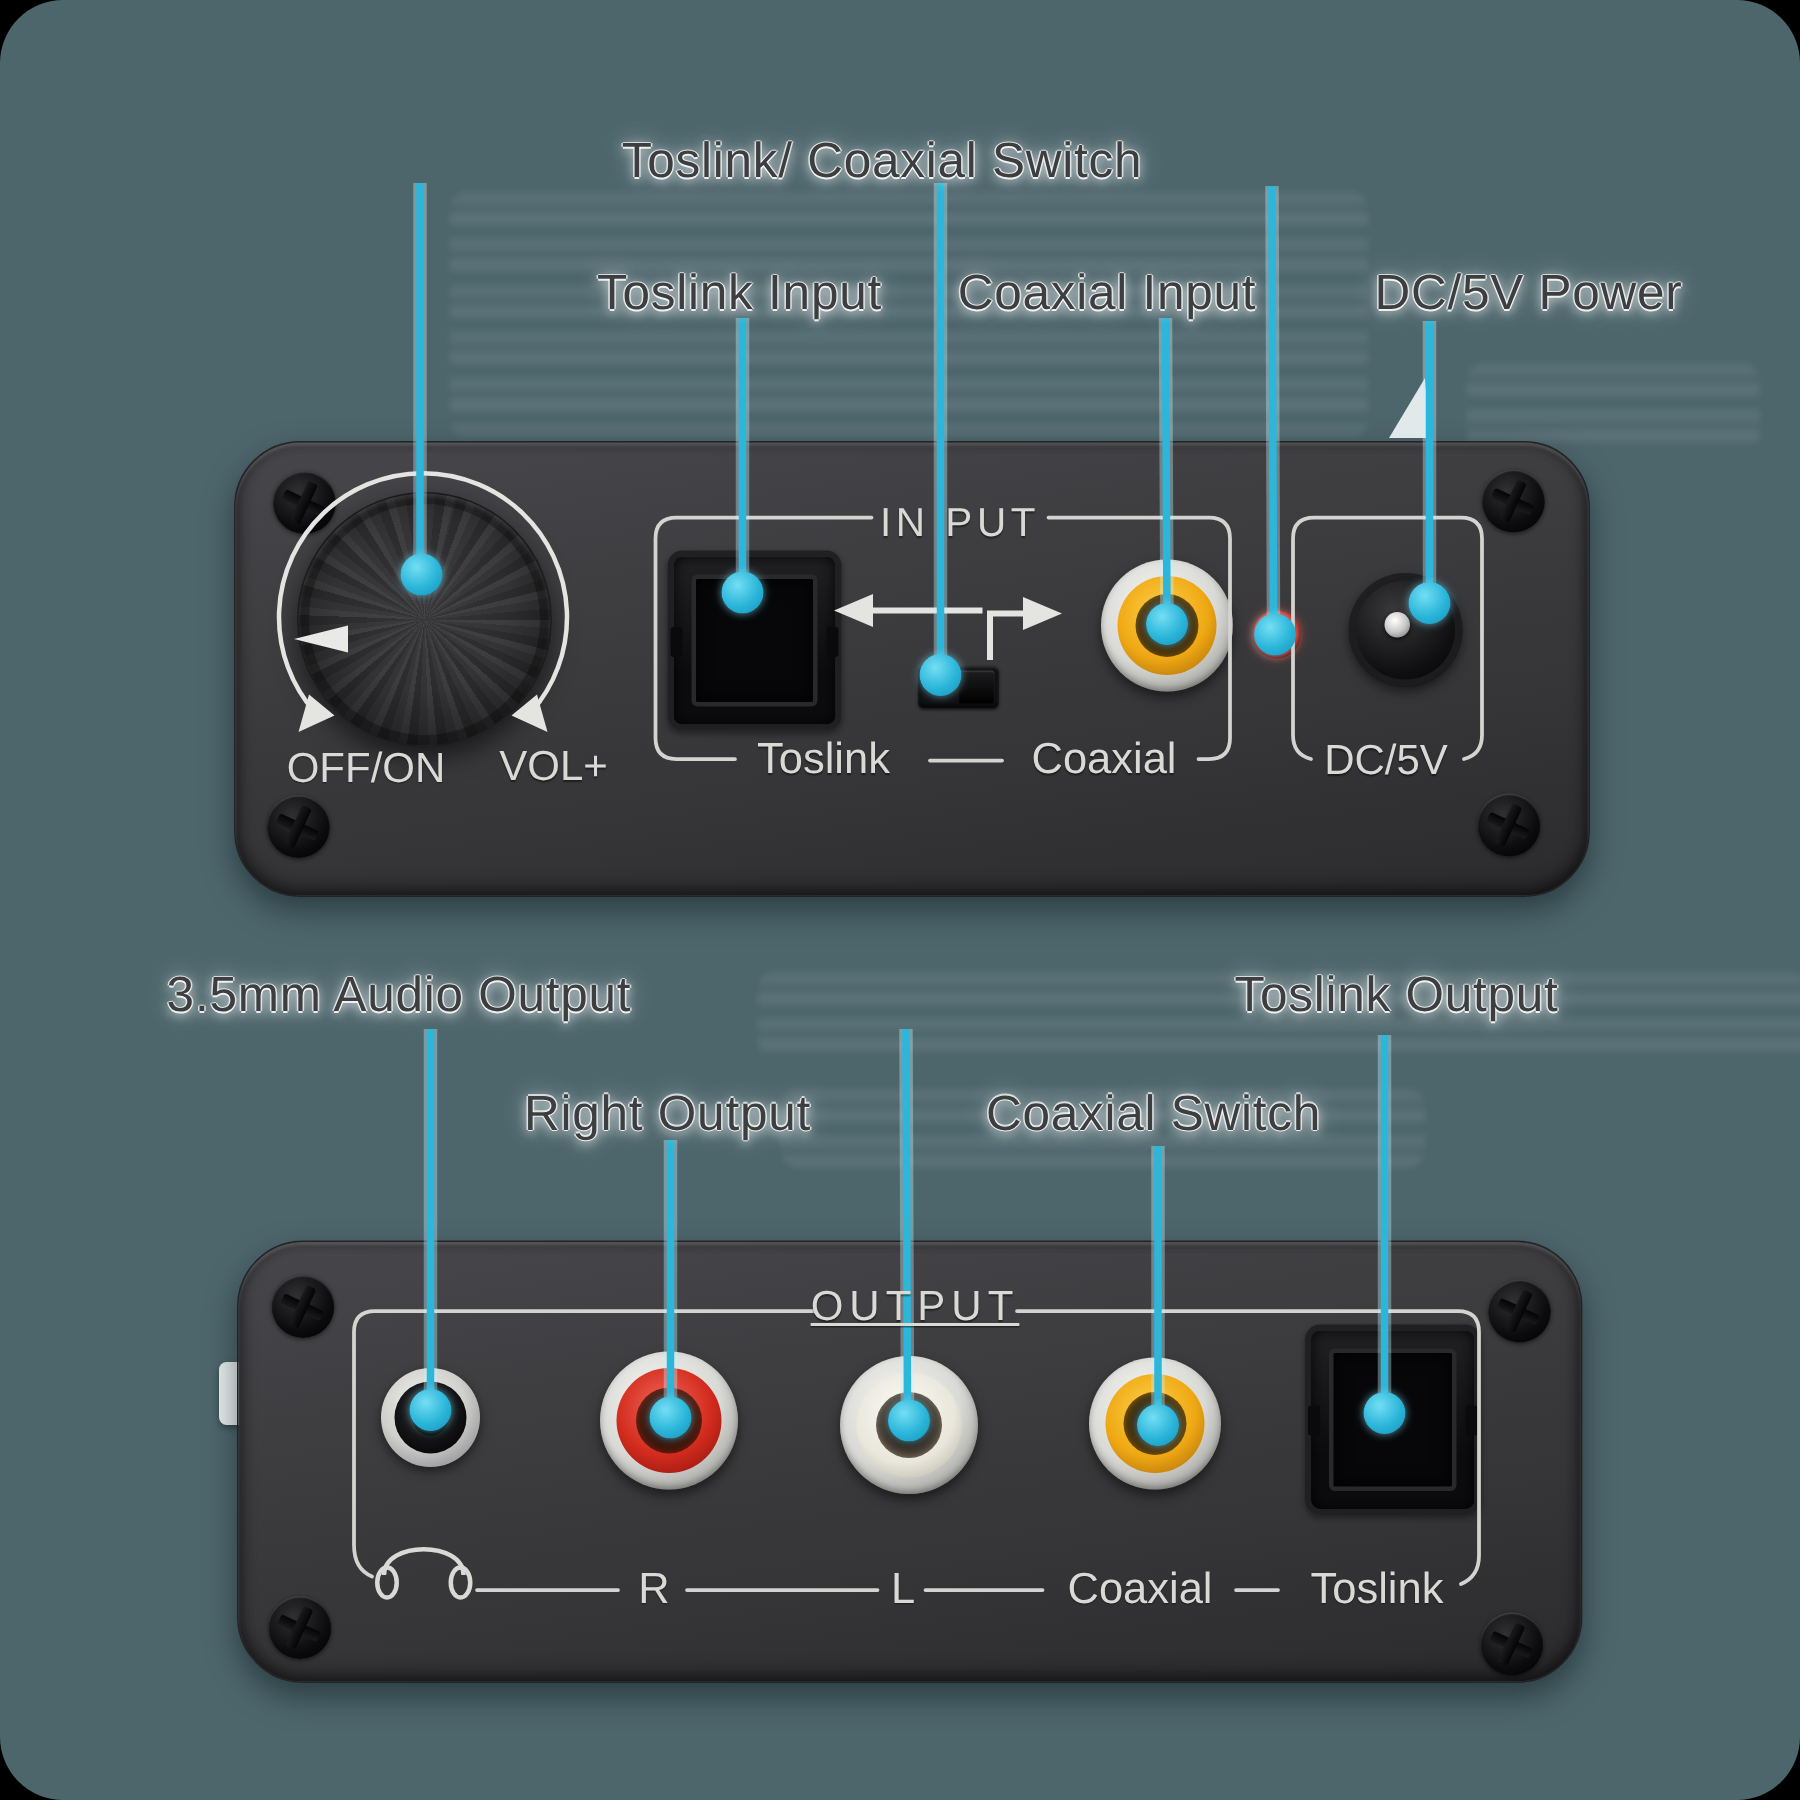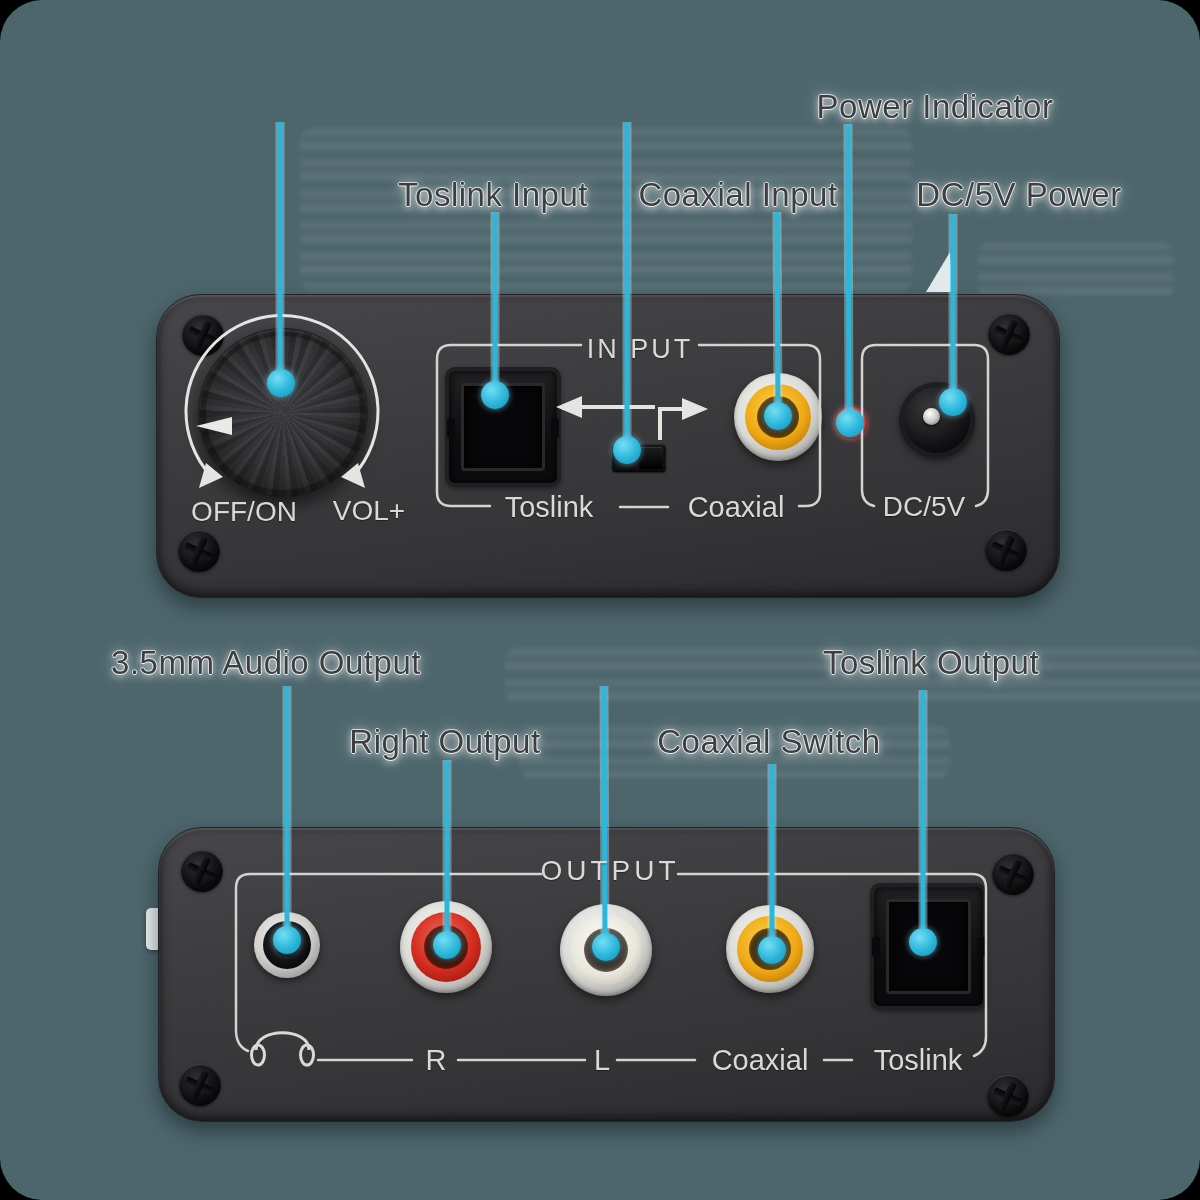--- a/index.html
+++ b/index.html
@@ -290,39 +290,39 @@
     </g>
   </svg>
 
   <span class="ptext" style="left:640px;top:349px;font-size:27px;letter-spacing:3px;">IN PUT</span>
   <span class="ptext" style="left:244px;top:512px;font-size:28px;">OFF/ON</span>
   <span class="ptext" style="left:369px;top:511px;font-size:28px;">VOL+</span>
   <span class="ptext" style="left:549px;top:507px;font-size:29px;">Toslink</span>
   <span class="ptext" style="left:736px;top:507px;font-size:29px;">Coaxial</span>
   <span class="ptext" style="left:924px;top:507px;font-size:28px;">DC/5V</span>
 
-  <span class="ptext" style="left:610px;top:871px;font-size:28px;letter-spacing:4px;">OUTPUT</span>
+  <span class="ptext" style="left:610px;top:871px;font-size:28px;letter-spacing:4px;text-decoration:underline;">OUTPUT</span>
   <span class="ptext" style="left:436px;top:1060px;font-size:29px;">R</span>
   <span class="ptext" style="left:602px;top:1060px;font-size:29px;">L</span>
   <span class="ptext" style="left:760px;top:1060px;font-size:29px;">Coaxial</span>
   <span class="ptext" style="left:918px;top:1060px;font-size:29px;">Toslink</span>
 
   <div class="dot" style="left:281px;top:383px;"></div>
   <div class="dot" style="left:627px;top:450px;"></div>
   <div class="dot" style="left:850px;top:423px;"></div>
   <div class="dot" style="left:495px;top:395px;"></div>
   <div class="dot" style="left:778px;top:416px;"></div>
   <div class="dot" style="left:953px;top:402px;"></div>
   <div class="dot" style="left:287px;top:940px;"></div>
   <div class="dot" style="left:447px;top:945px;"></div>
   <div class="dot" style="left:606px;top:947px;"></div>
   <div class="dot" style="left:772px;top:950px;"></div>
   <div class="dot" style="left:923px;top:942px;"></div>
 
-  <span class="lbl" style="left:935px;top:88px;">Power Indicator</span>
+  <span class="lbl" style="left:588px;top:88px;">Toslink/ Coaxial Switch</span>
   <span class="lbl" style="left:493px;top:176px;">Toslink Input</span>
   <span class="lbl" style="left:738px;top:176px;">Coaxial Input</span>
   <span class="lbl" style="left:1019px;top:176px;">DC/5V Power</span>
 
   <span class="lbl" style="left:266px;top:644px;">3.5mm Audio Output</span>
   <span class="lbl" style="left:421px;top:723px;padding-left:48px;">Right Output</span>
   <span class="lbl" style="left:769px;top:723px;">Coaxial Switch</span>
   <span class="lbl" style="left:931px;top:644px;">Toslink Output</span>
 
 </div>

